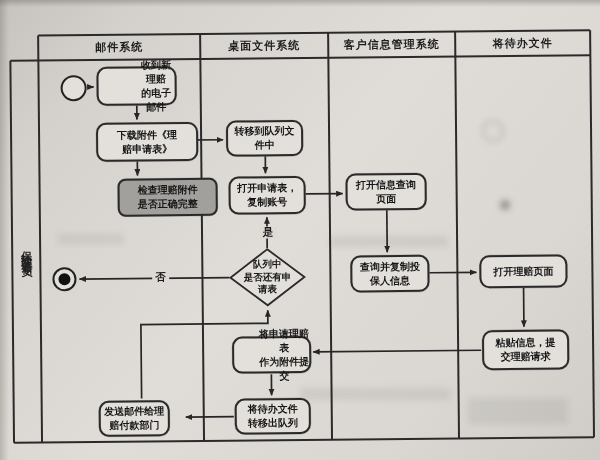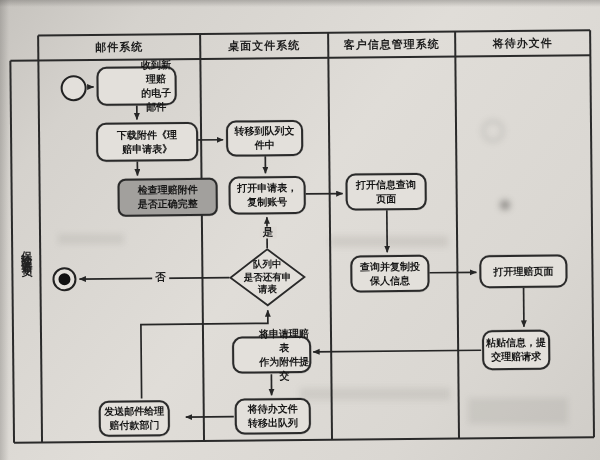--- a/index.html
+++ b/index.html
@@ -126,20 +126,20 @@
 作为附件提交</div>
     <div class="node" style="left:233px;top:398px;width:76px;height:36px;">将待办文件
 转移出队列</div>
 
     <div class="node" style="left:350px;top:256px;width:79px;height:37px;">查询并复制投
 保人信息</div>
     <div class="node" style="left:346px;top:174px;width:81px;height:37px;">打开信息查询
 页面</div>
 
     <div class="node" style="left:479px;top:257px;width:88px;height:33px;">打开理赔页面</div>
-    <div class="node" style="left:481px;top:332px;width:68px;height:40px;">粘贴信息，提
+    <div class="node" style="left:481px;top:332px;width:87px;height:40px;">粘贴信息，提
 交理赔请求</div>
 
     <span class="elabel" style="left:268px;top:232px;">是</span>
     <span class="elabel" style="left:160px;top:276px;">否</span>
 
   </div>
 </div>
 
 </body></html>

